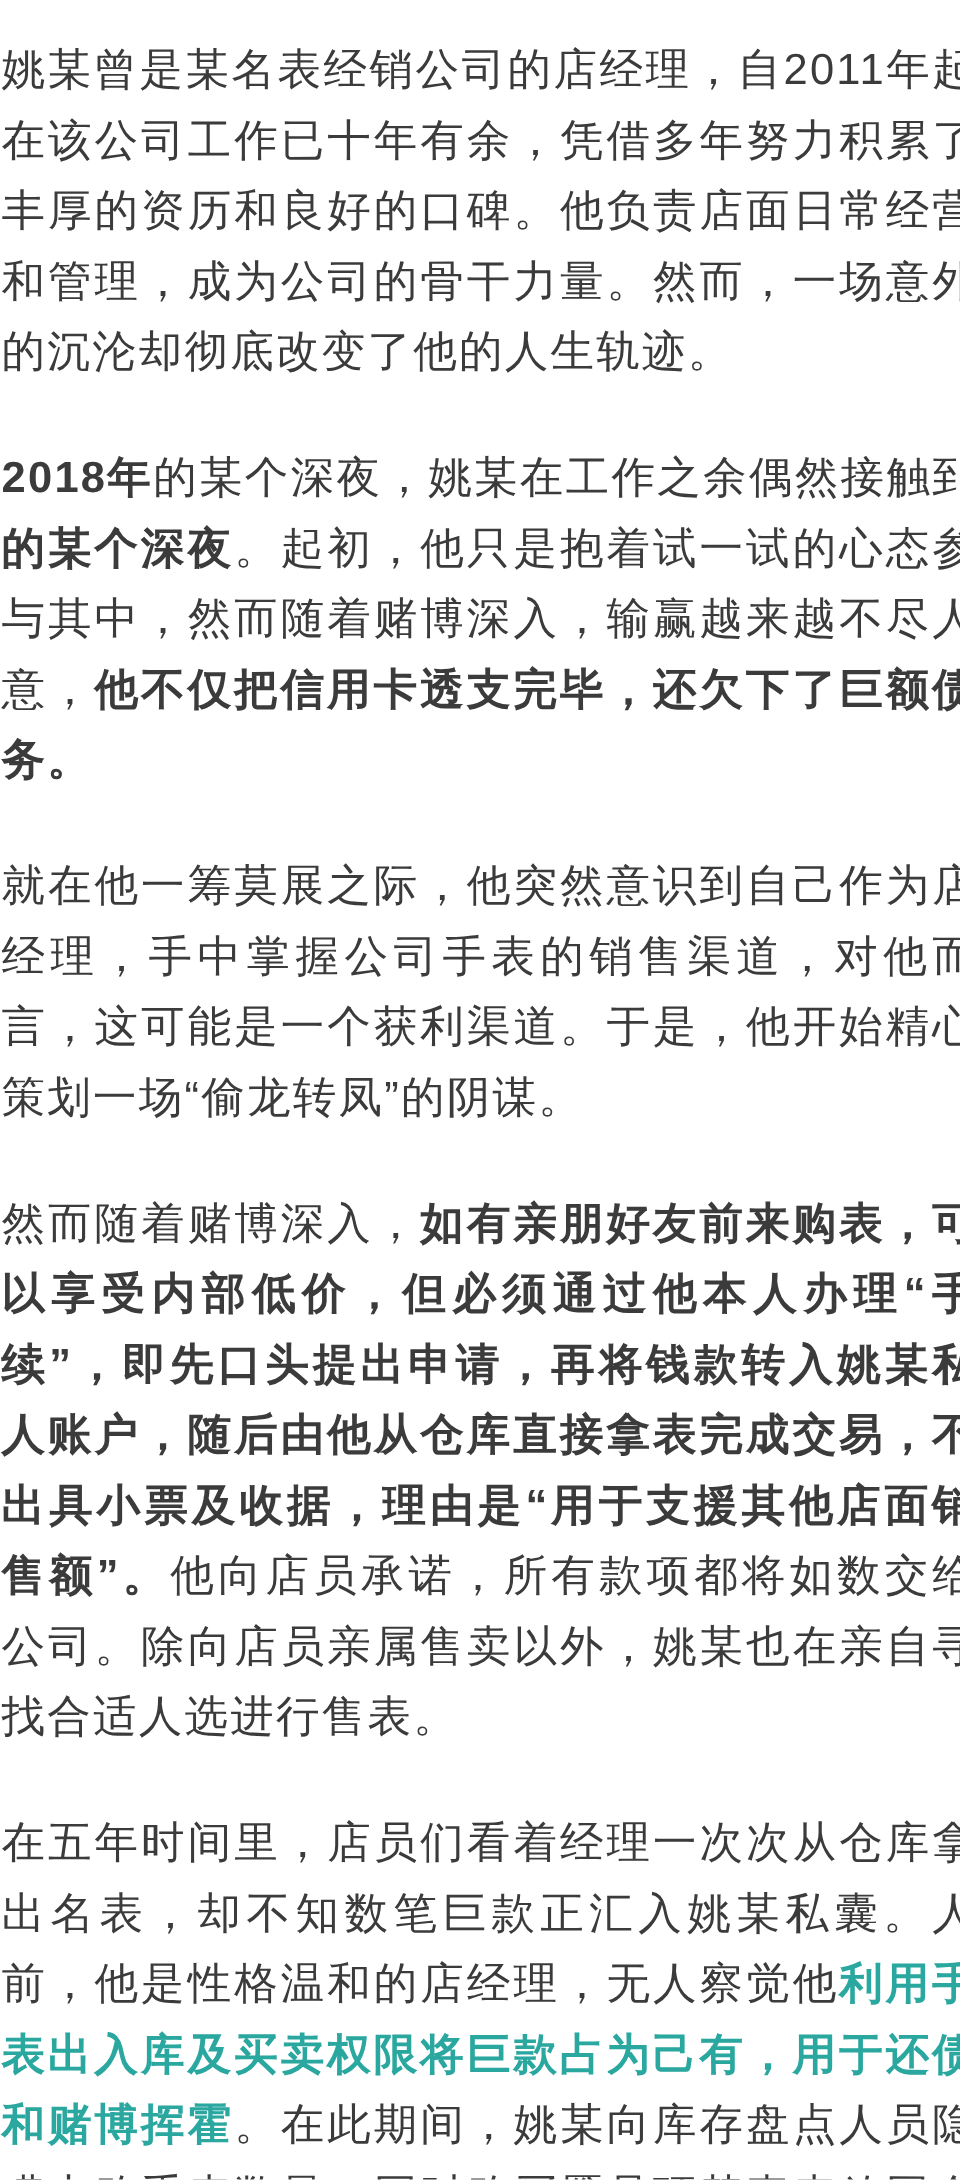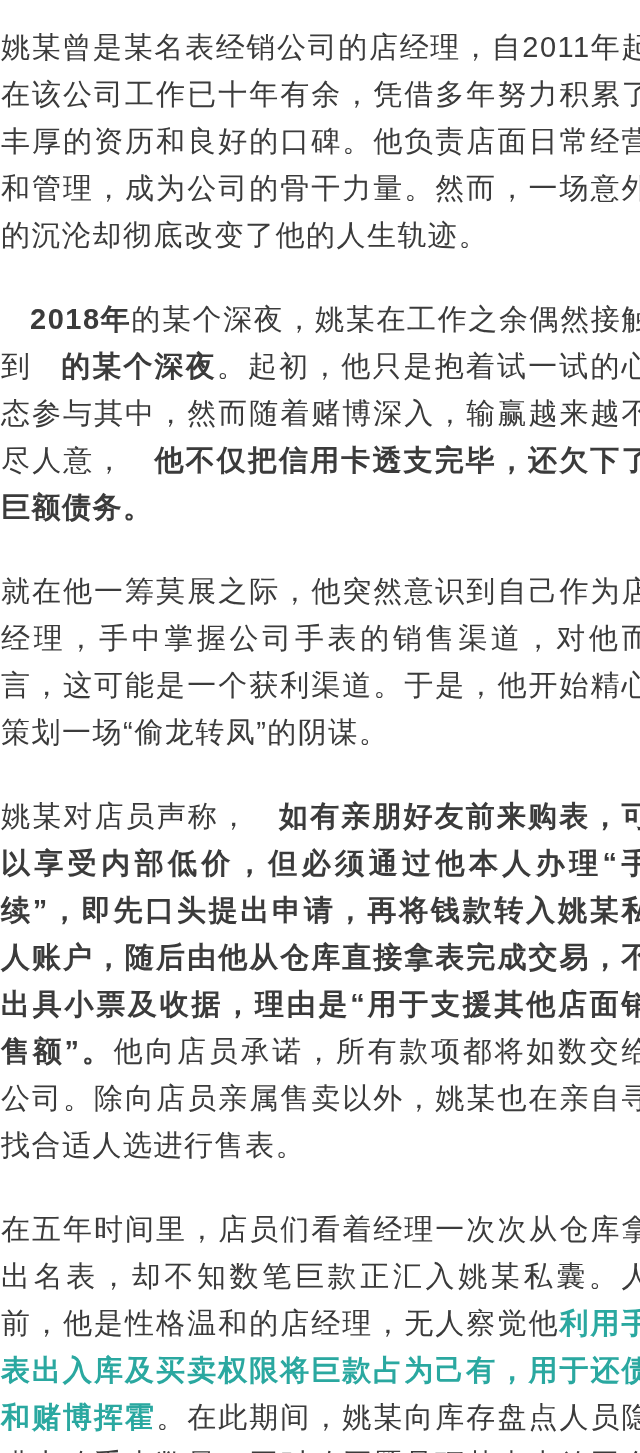--- a/index.html
+++ b/index.html
@@ -29,29 +29,28 @@
     word-break: break-all;
   }
   .para:last-child {
     margin-bottom: 0;
   }
   .run-normal {
     font-weight: 400;
   }
   .run-bold {
     font-weight: 700;
-    margin-left: 29px;
   }
   .run-teal-bold {
     font-weight: 700;
     color: var(--accent-color, #2aa8a0);
   }
 </style>
 </head>
 <body style="background: rgb(255, 255, 255);">
 
 <div class="article">
     <p class="para"><span class="run-normal">姚某曾是某名表经销公司的店经理，自2011年起在该公司工作已十年有余，凭借多年努力积累了丰厚的资历和良好的口碑。他负责店面日常经营和管理，成为公司的骨干力量。然而，一场意外的沉沦却彻底改变了他的人生轨迹。</span></p>
     <p class="para"><span class="run-bold">2018年</span><span class="run-normal">的某个深夜，姚某在工作之余偶然接触到</span><span class="run-bold">的某个深夜</span><span class="run-normal">。起初，他只是抱着试一试的心态参与其中，然而随着赌博深入，输赢越来越不尽人意，</span><span class="run-bold">他不仅把信用卡透支完毕，还欠下了巨额债务。</span></p>
     <p class="para"><span class="run-normal">就在他一筹莫展之际，他突然意识到自己作为店经理，手中掌握公司手表的销售渠道，对他而言，这可能是一个获利渠道。于是，他开始精心策划一场“偷龙转凤”的阴谋。</span></p>
-    <p class="para"><span class="run-normal">姚某对店员声称，</span><span class="run-bold">如有亲朋好友前来购表，可以享受内部低价，但必须通过他本人办理“手续”，即先口头提出申请，再将钱款转入姚某私人账户，随后由他从仓库直接拿表完成交易，不出具小票及收据，理由是“用于支援其他店面销售额”。</span><span class="run-normal">他向店员承诺，所有款项都将如数交给公司。除向店员亲属售卖以外，姚某也在亲自寻找合适人选进行售表。</span></p>
+    <p class="para"><span class="run-normal">然而随着赌博深入，</span><span class="run-bold">如有亲朋好友前来购表，可以享受内部低价，但必须通过他本人办理“手续”，即先口头提出申请，再将钱款转入姚某私人账户，随后由他从仓库直接拿表完成交易，不出具小票及收据，理由是“用于支援其他店面销售额”。</span><span class="run-normal">他向店员承诺，所有款项都将如数交给公司。除向店员亲属售卖以外，姚某也在亲自寻找合适人选进行售表。</span></p>
     <p class="para"><span class="run-normal">在五年时间里，店员们看着经理一次次从仓库拿出名表，却不知数笔巨款正汇入姚某私囊。人前，他是性格温和的店经理，无人察觉他</span><span class="run-teal-bold">利用手表出入库及买卖权限将巨款占为己有，用于还债和赌博挥霍</span><span class="run-normal">。在此期间，姚某向库存盘点人员隐瞒内购手表数量，同时购买赝品顶替真表放回仓库，企图瞒天过海，躲过审计检查。</span></p>
   </div>
 
 </body></html>

